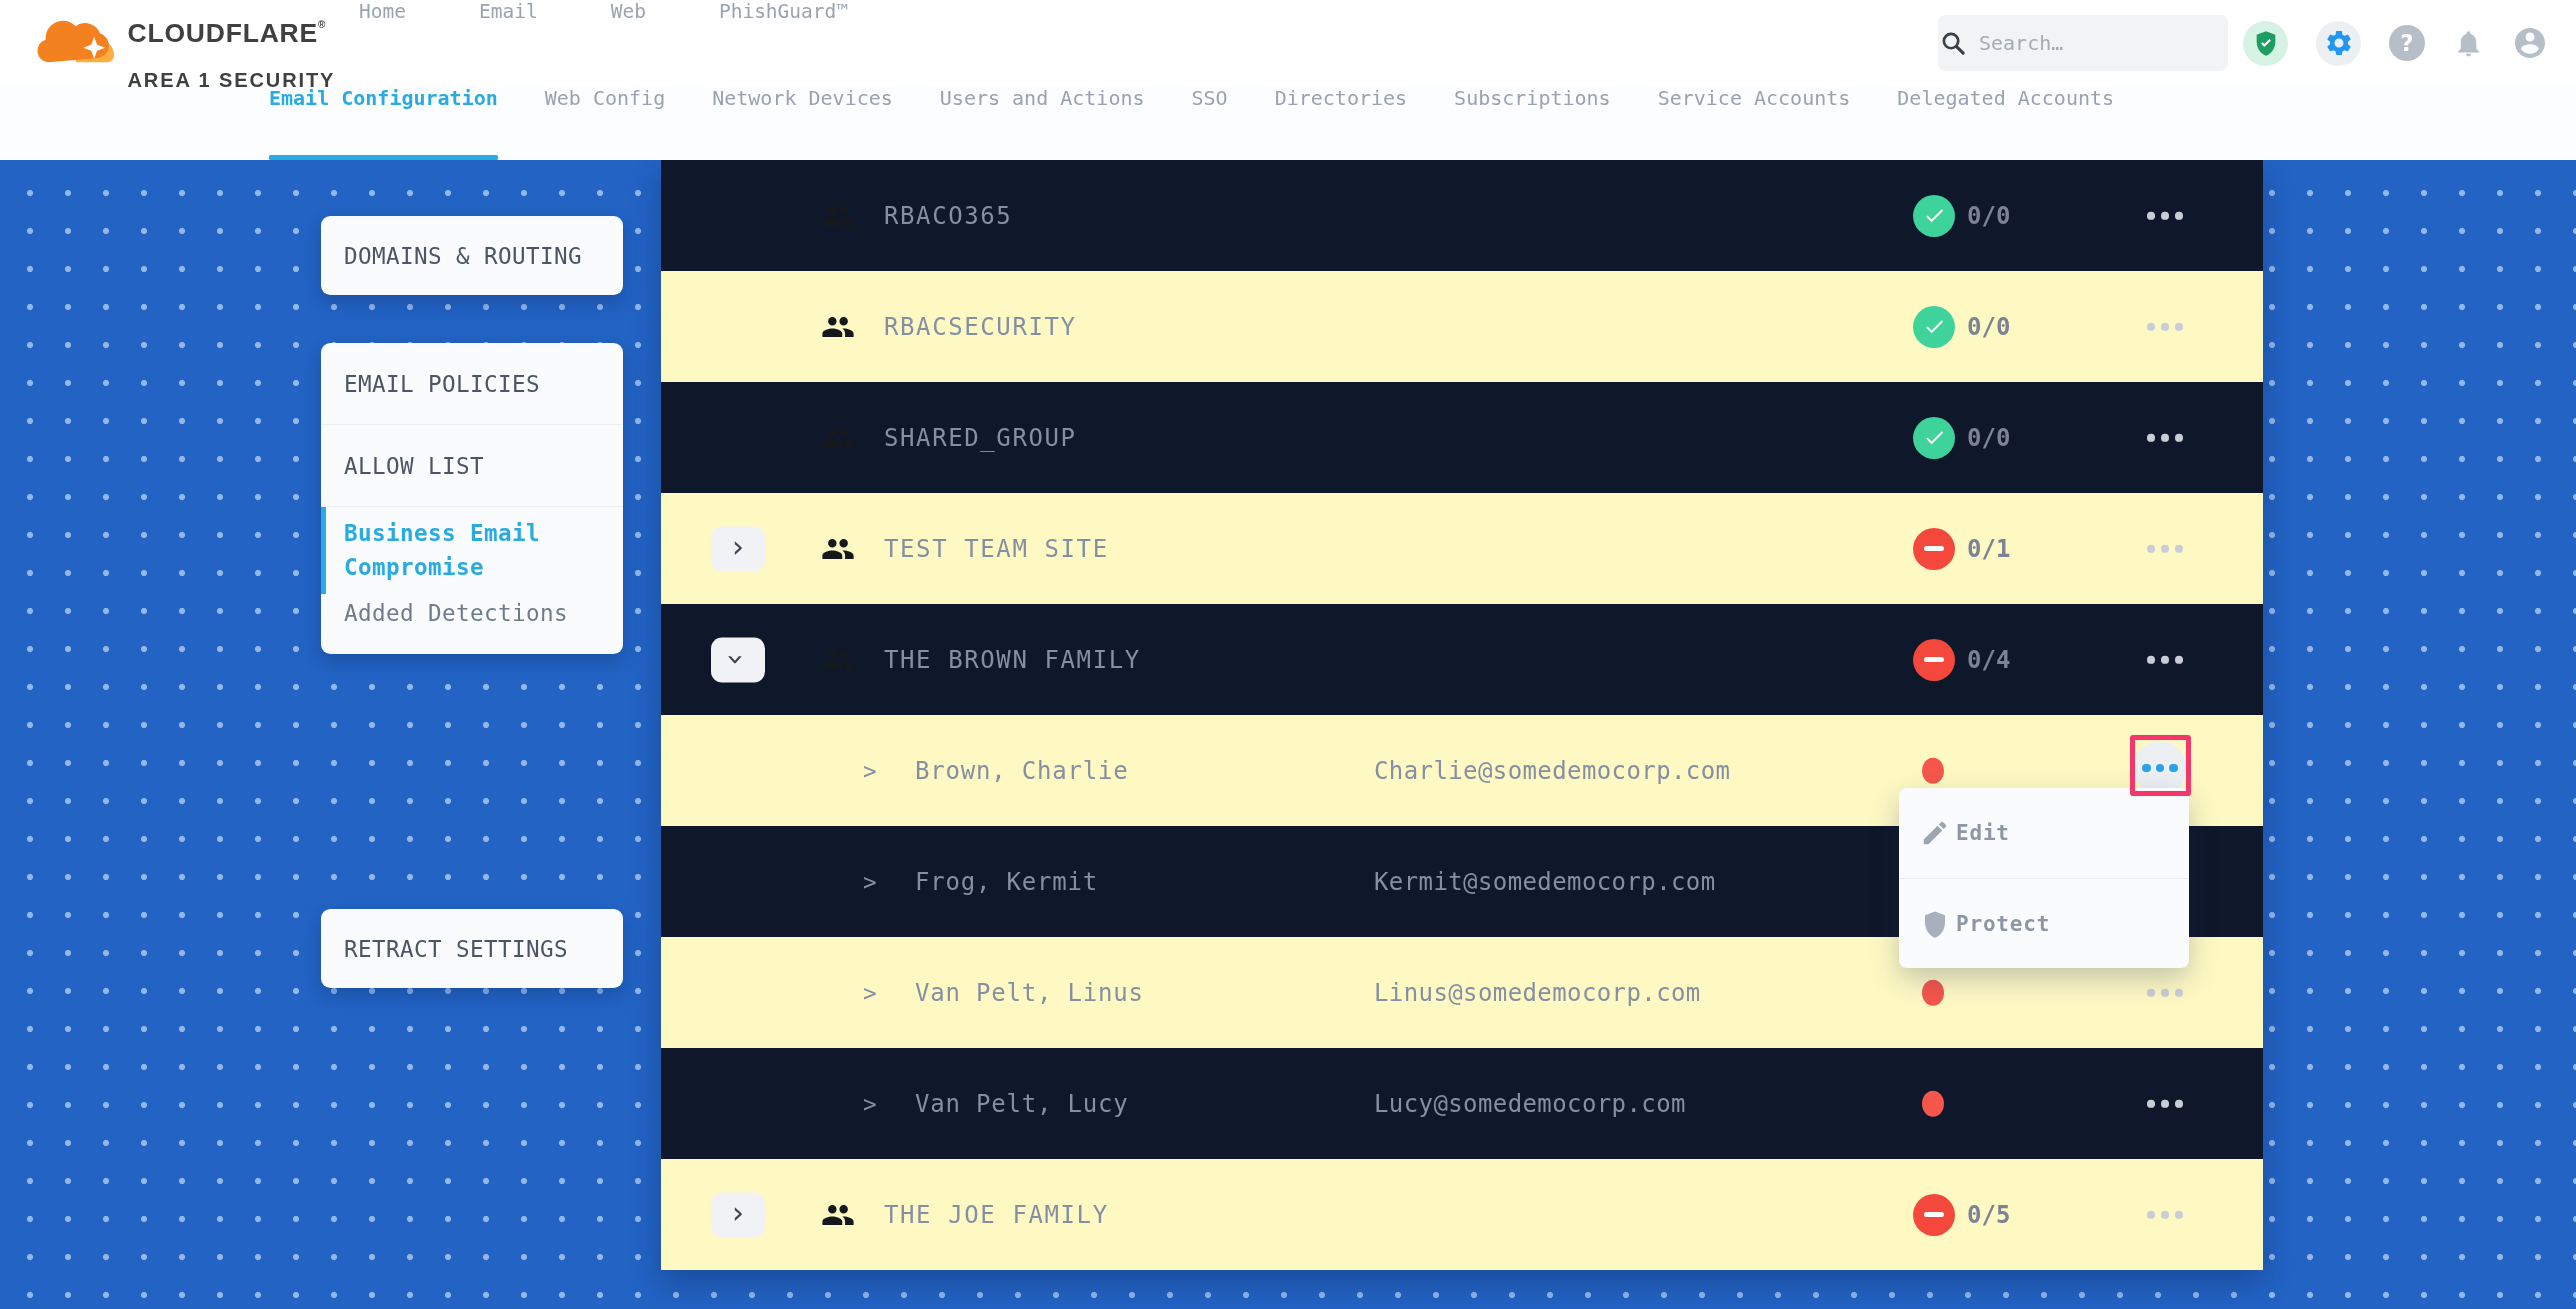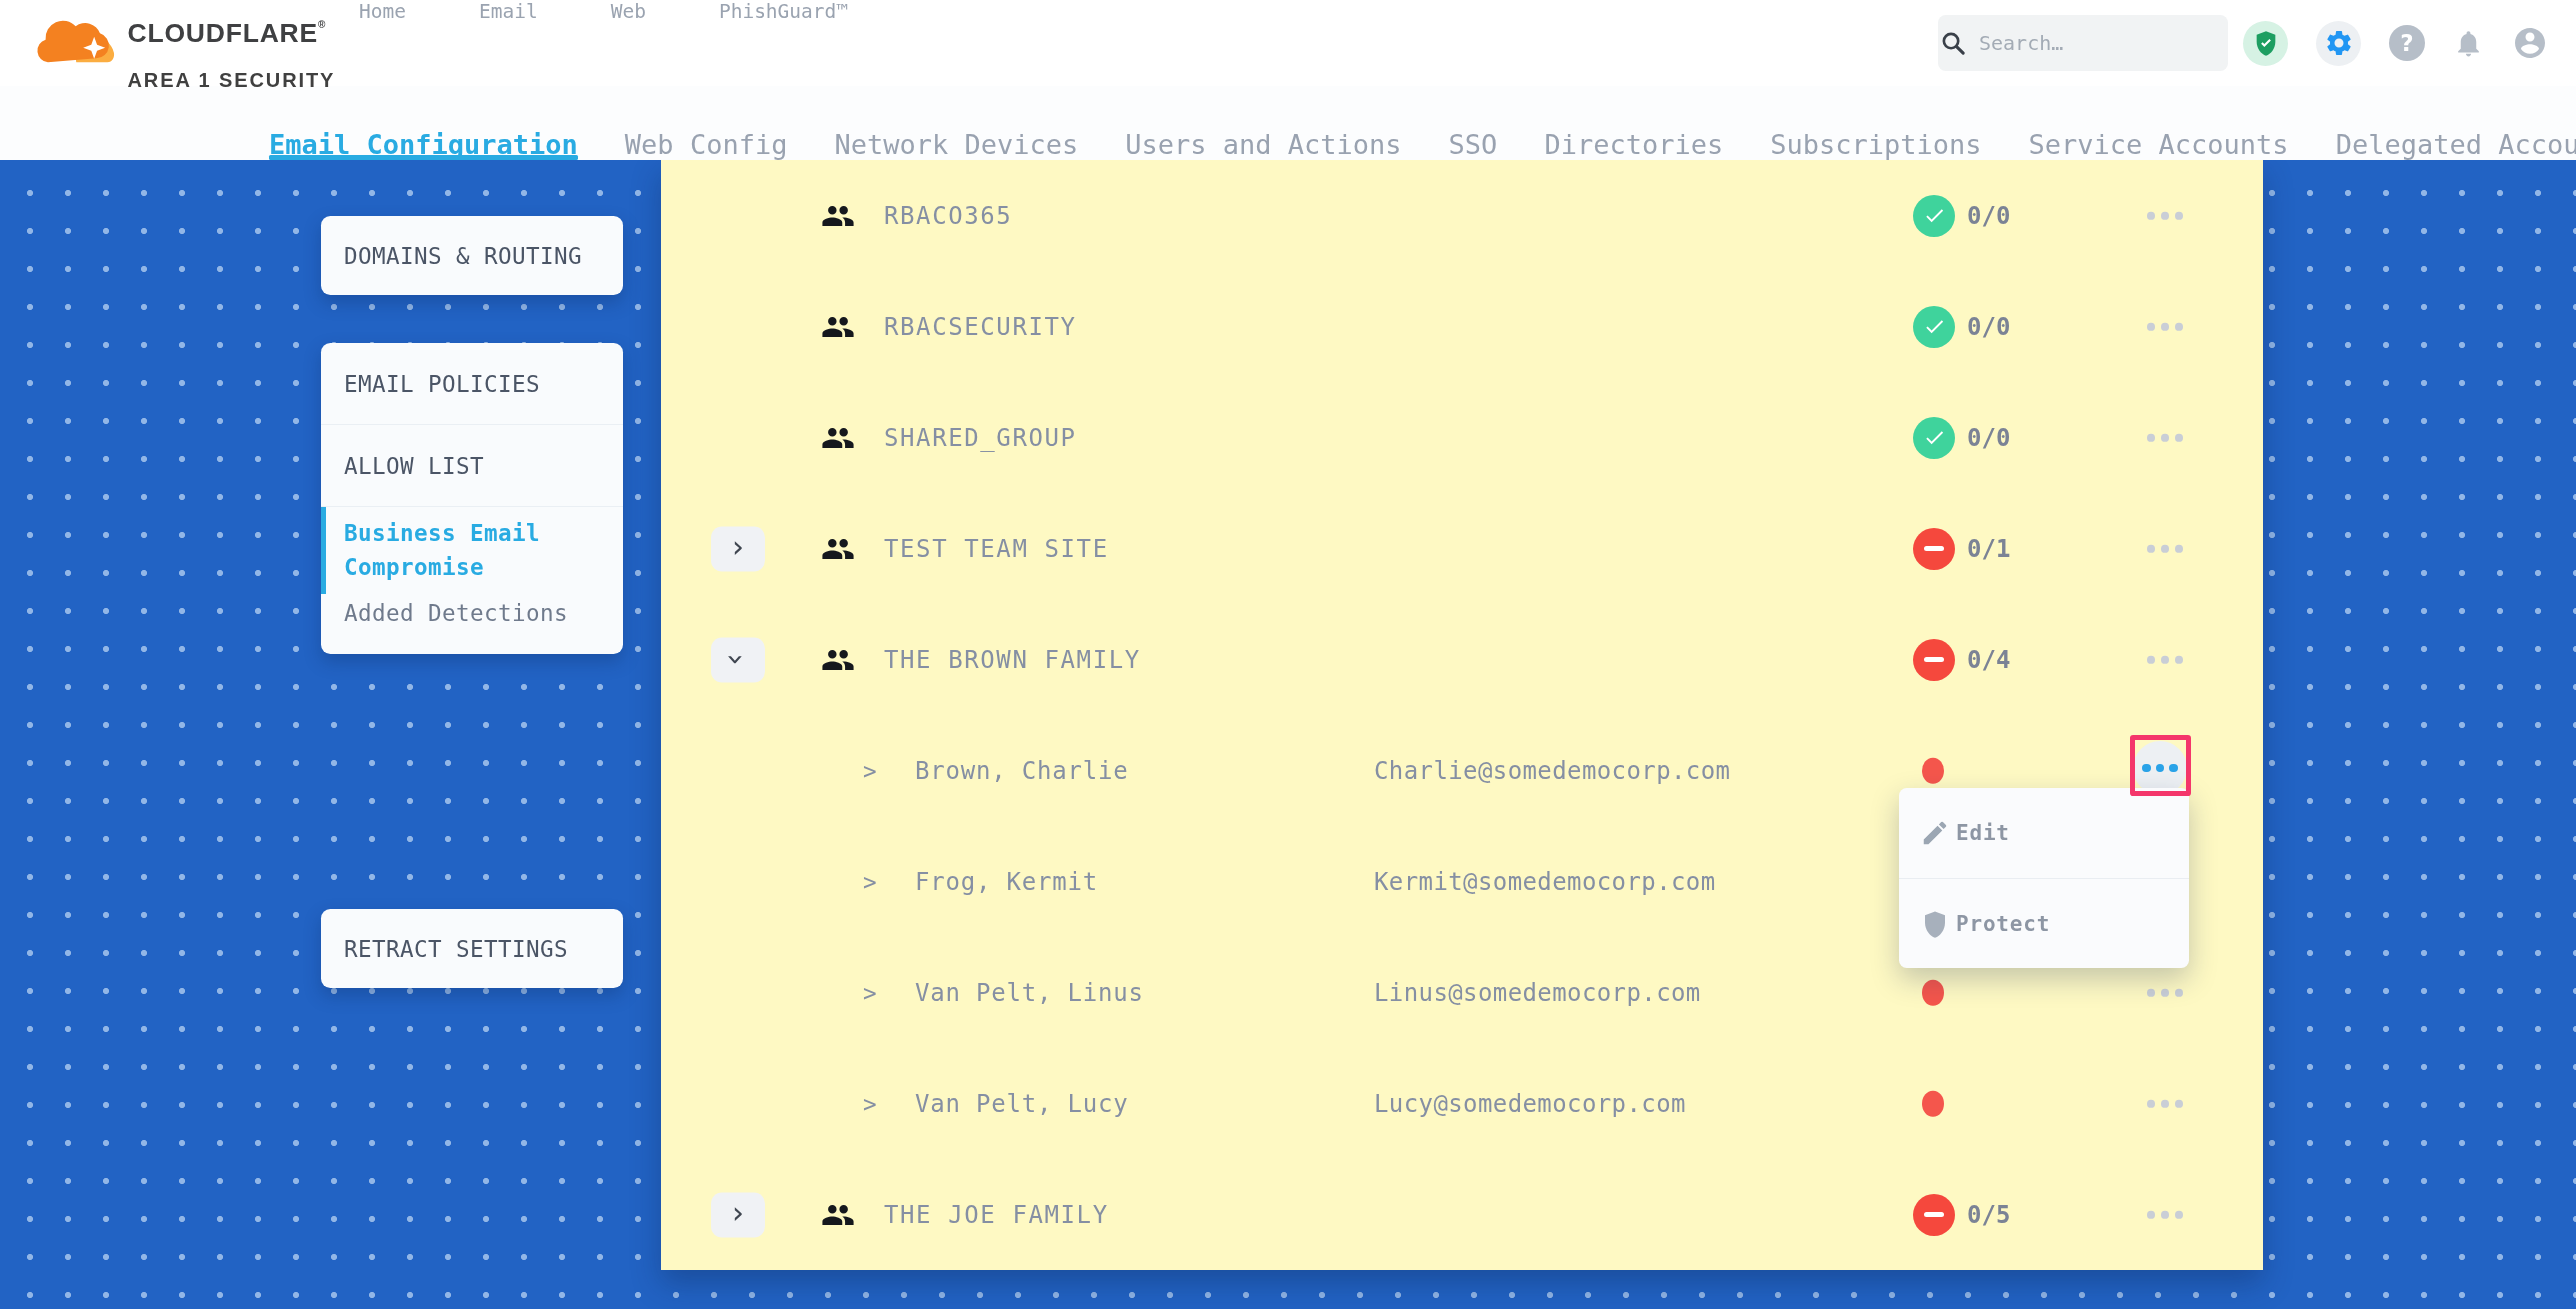--- a/index.html
+++ b/index.html
@@ -17,21 +17,21 @@
   .search{position:absolute;left:1938px;top:15px;width:290px;height:56px;background:#f1f3f4;border-radius:7.8px;display:flex;align-items:center;padding-left:2px;gap:12.5px}
   .search input{background:transparent;border:none;outline:none;width:210px;font-family:"DejaVu Sans Mono",monospace;font-size:20px;color:#6a7380}
   .search input::placeholder{color:#a3abb5}
   .hicons{position:absolute;right:28px;top:0;height:86px;display:flex;align-items:center;gap:28px}
   .hicon{display:flex;align-items:center;justify-content:center;cursor:pointer}
   .icoc{width:45px;height:45px;border-radius:50%;display:flex;align-items:center;justify-content:center}
   .helpb{width:36px;height:36px;border-radius:50%;background:#b6bec8;color:#fff;font-weight:bold;font-size:23px;display:flex;align-items:center;justify-content:center;font-family:"DejaVu Sans",sans-serif}
 
   
   .tabs{position:absolute;top:86px;left:0;height:74px;width:100%;background:#fcfdfe;display:flex;align-items:stretch;padding-left:269px;gap:47px;z-index:4}
-  .tab{display:flex;align-items:flex-end;position:relative;font-size:27px;color:#99a2b0;cursor:pointer;white-space:nowrap}
+  .tab{display:flex;align-items:flex-start;position:relative;font-size:20px;color:#99a2b0;cursor:pointer;white-space:nowrap}
   .tab.active{color:#29abe2;font-weight:bold}
   .underline{position:absolute;left:0;right:0;bottom:0;height:4.7px;background:#29abe2;border-radius:1.6px}
 
   
   .stage{position:absolute;left:0;top:160px;right:0;bottom:0;background-color:#2263c4;
     background-image:radial-gradient(circle,rgba(173,203,240,.8) 2.7px,rgba(173,203,240,0) 3.5px);
     background-size:38px 38px;background-position:11px 14px;z-index:0}
 
   
   .sidebar{position:absolute;left:321px;top:160px;width:302px;z-index:2}
@@ -41,21 +41,21 @@
   .sidebar .c2{top:749px}
   .side-item{display:flex;align-items:center;padding:0 23px;font-size:22.6px;color:#4b5566;min-height:79px;cursor:pointer;letter-spacing:0.4px}
   .c1 .side-item.plain{border-bottom:1.6px solid #eaeff4;min-height:82px}
   .side-item.section{color:#14171d;font-weight:bold;line-height:33px;padding-top:22px;padding-bottom:7.8px;min-height:0;display:block}
   .side-item.active{color:#29abe2;font-weight:bold;line-height:34px;border-left:5.4px solid #29abe2;padding-left:18px;padding-top:9.3px;padding-bottom:9.3px;min-height:0;display:block}
   .side-item.muted{color:#6f7a8c;min-height:0;padding-top:6.2px;padding-bottom:28px}
 
   
   .table{position:absolute;left:661px;top:160px;width:1602px;z-index:3;box-shadow:0 14px 28px rgba(10,30,70,.3)}
   .row{position:relative;height:111px}
-  .lite{background:#fef9c3}
+  .lite{background:#0f172a}
   .white{background:#fef9c3}
   .expander{position:absolute;left:50px;top:50%;transform:translateY(-50%);width:54px;height:45px;background:#f0f2f5;border-radius:11px;display:flex;align-items:center;justify-content:center;cursor:pointer}
   .chev{font-family:"DejaVu Sans",sans-serif;font-size:30px;color:#3f4650;line-height:1;margin-top:-3.9px}
   .chev.down{transform:rotate(90deg);margin-top:0;margin-left:-3.1px}
   .gicon{position:absolute;left:160px;top:50%;transform:translateY(-50%);width:34px;height:34px}
   .gicon svg{display:block}
   .gname{position:absolute;left:223px;top:50%;transform:translateY(-50%);font-size:24px;letter-spacing:1.6px;color:#858fa3;white-space:nowrap}
   .uprefix{position:absolute;left:202px;top:50%;transform:translateY(-50%);font-size:22.6px;color:#858fa3}
   .uname{position:absolute;left:254px;top:50%;transform:translateY(-50%);font-size:24px;letter-spacing:0.8px;color:#858fa3;white-space:nowrap}
   .email{position:absolute;left:713px;top:50%;transform:translateY(-50%);font-size:24px;letter-spacing:0.4px;color:#858fa3;white-space:nowrap}

